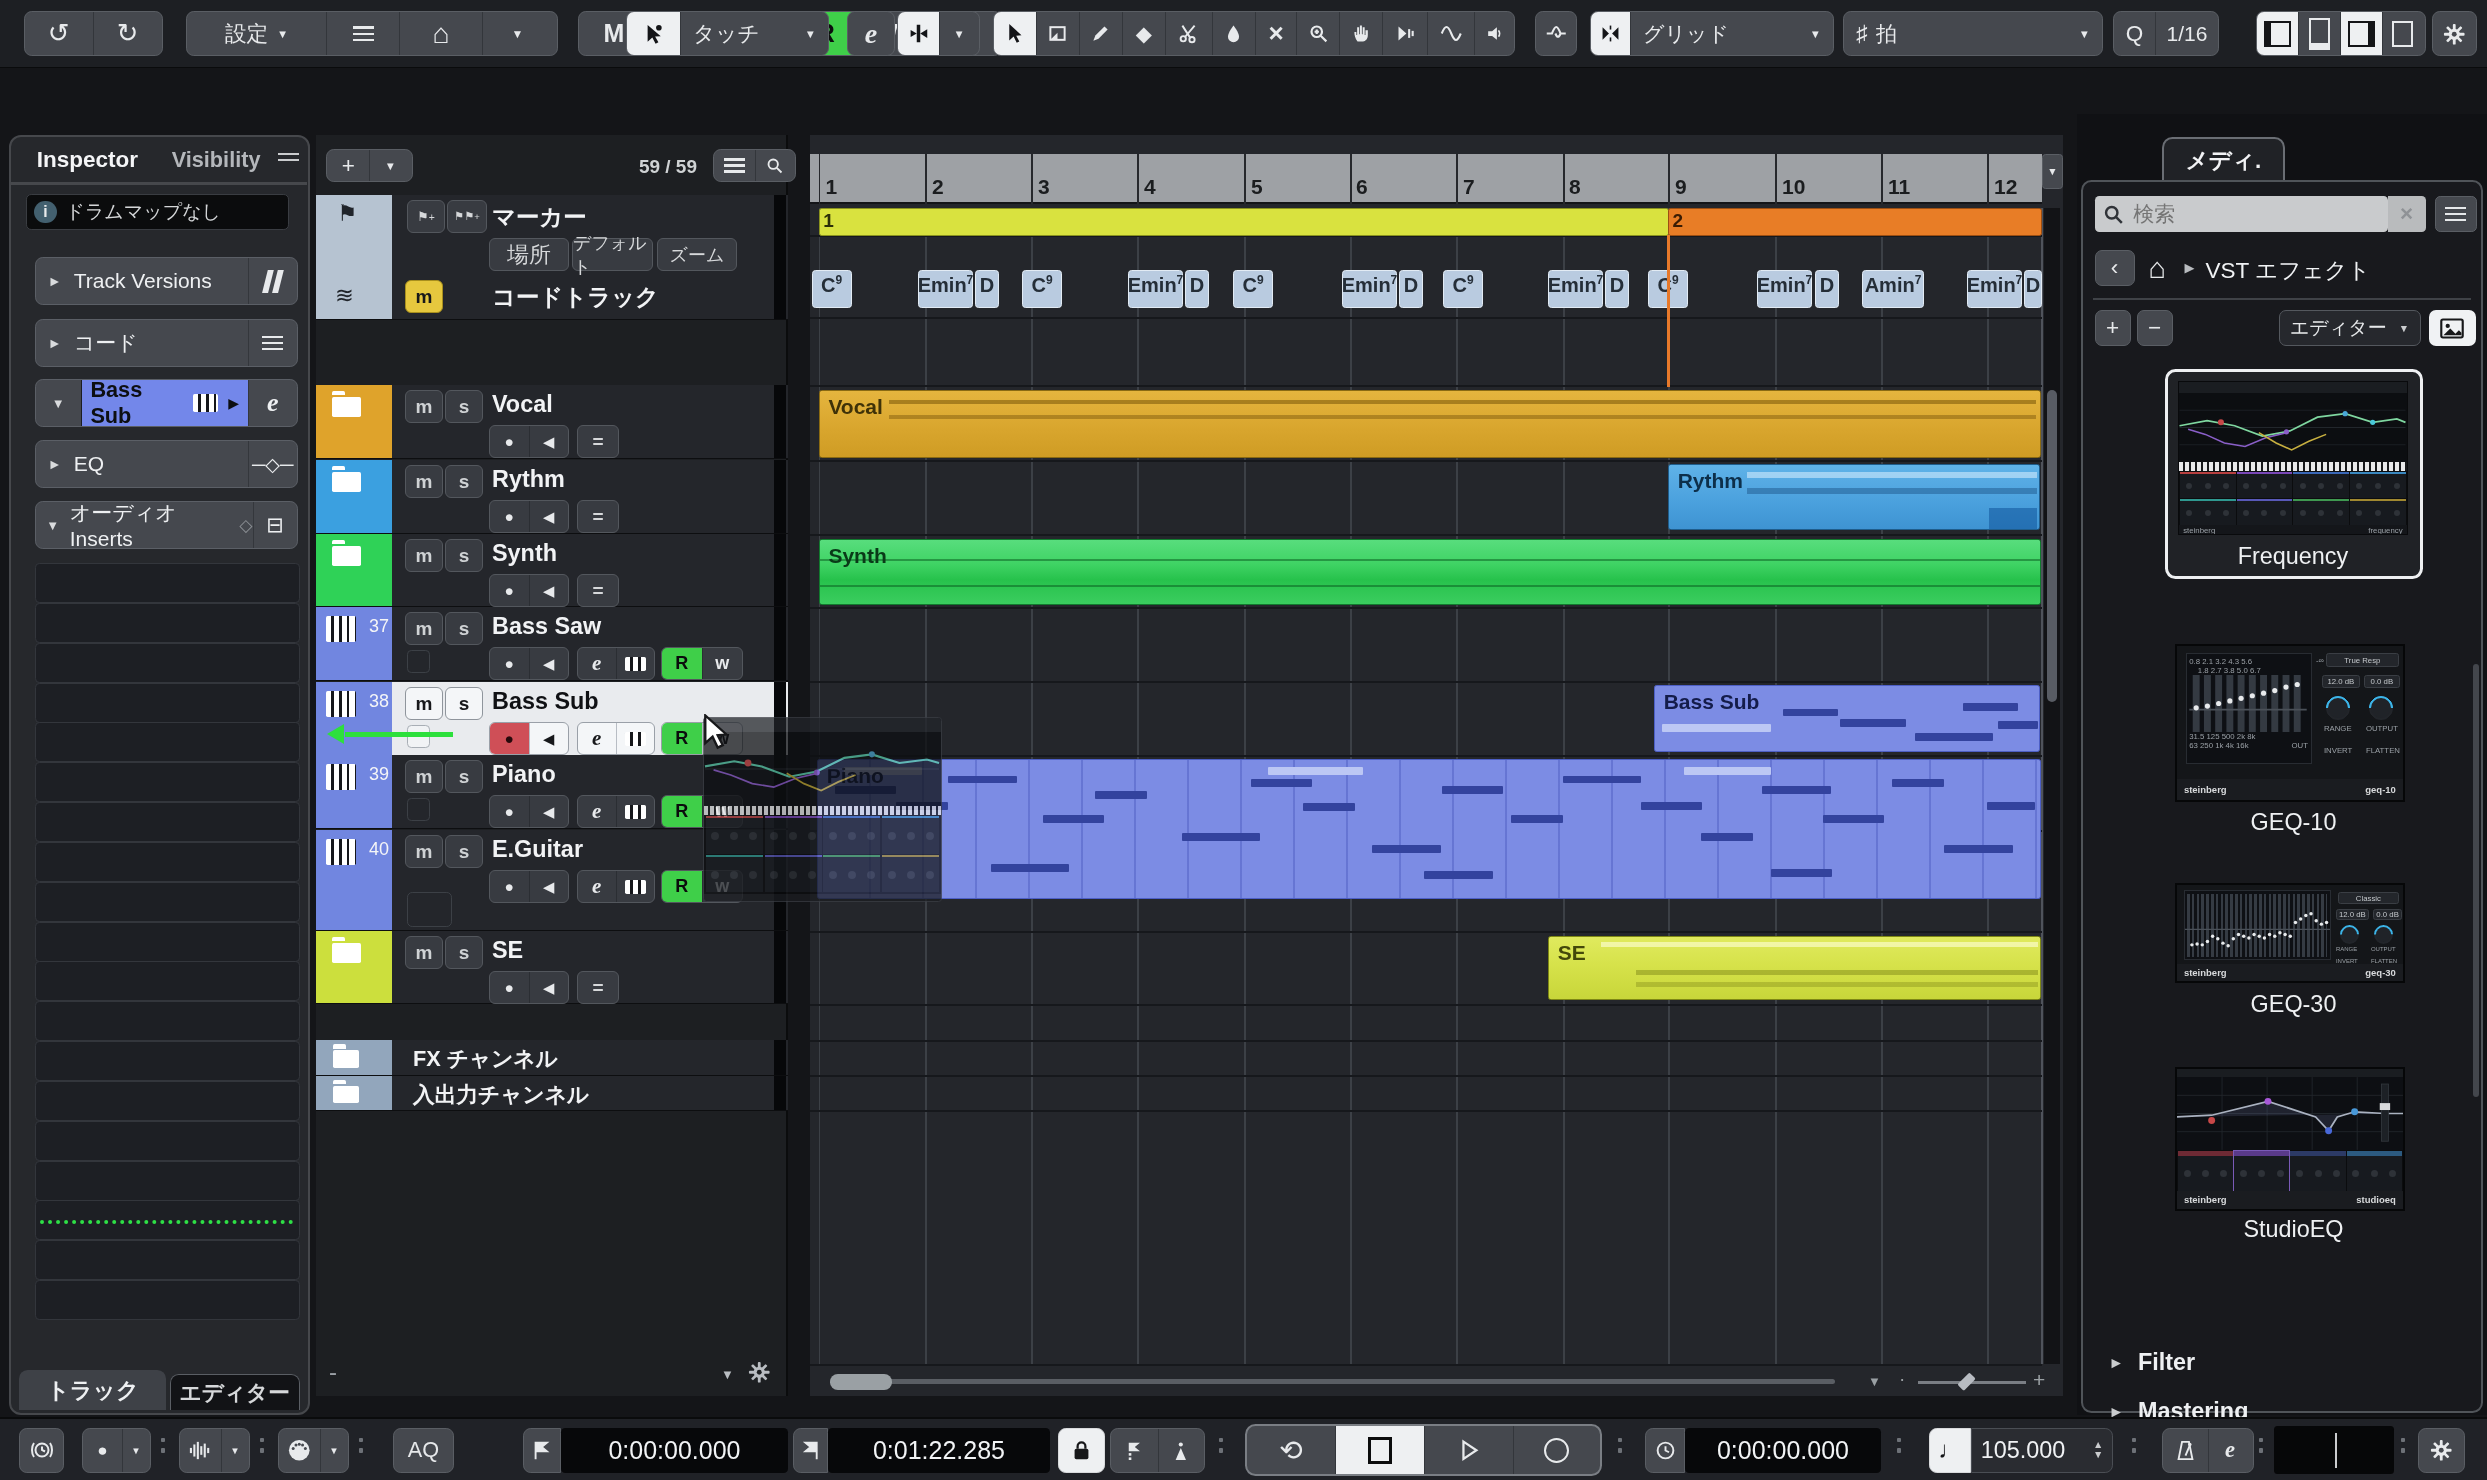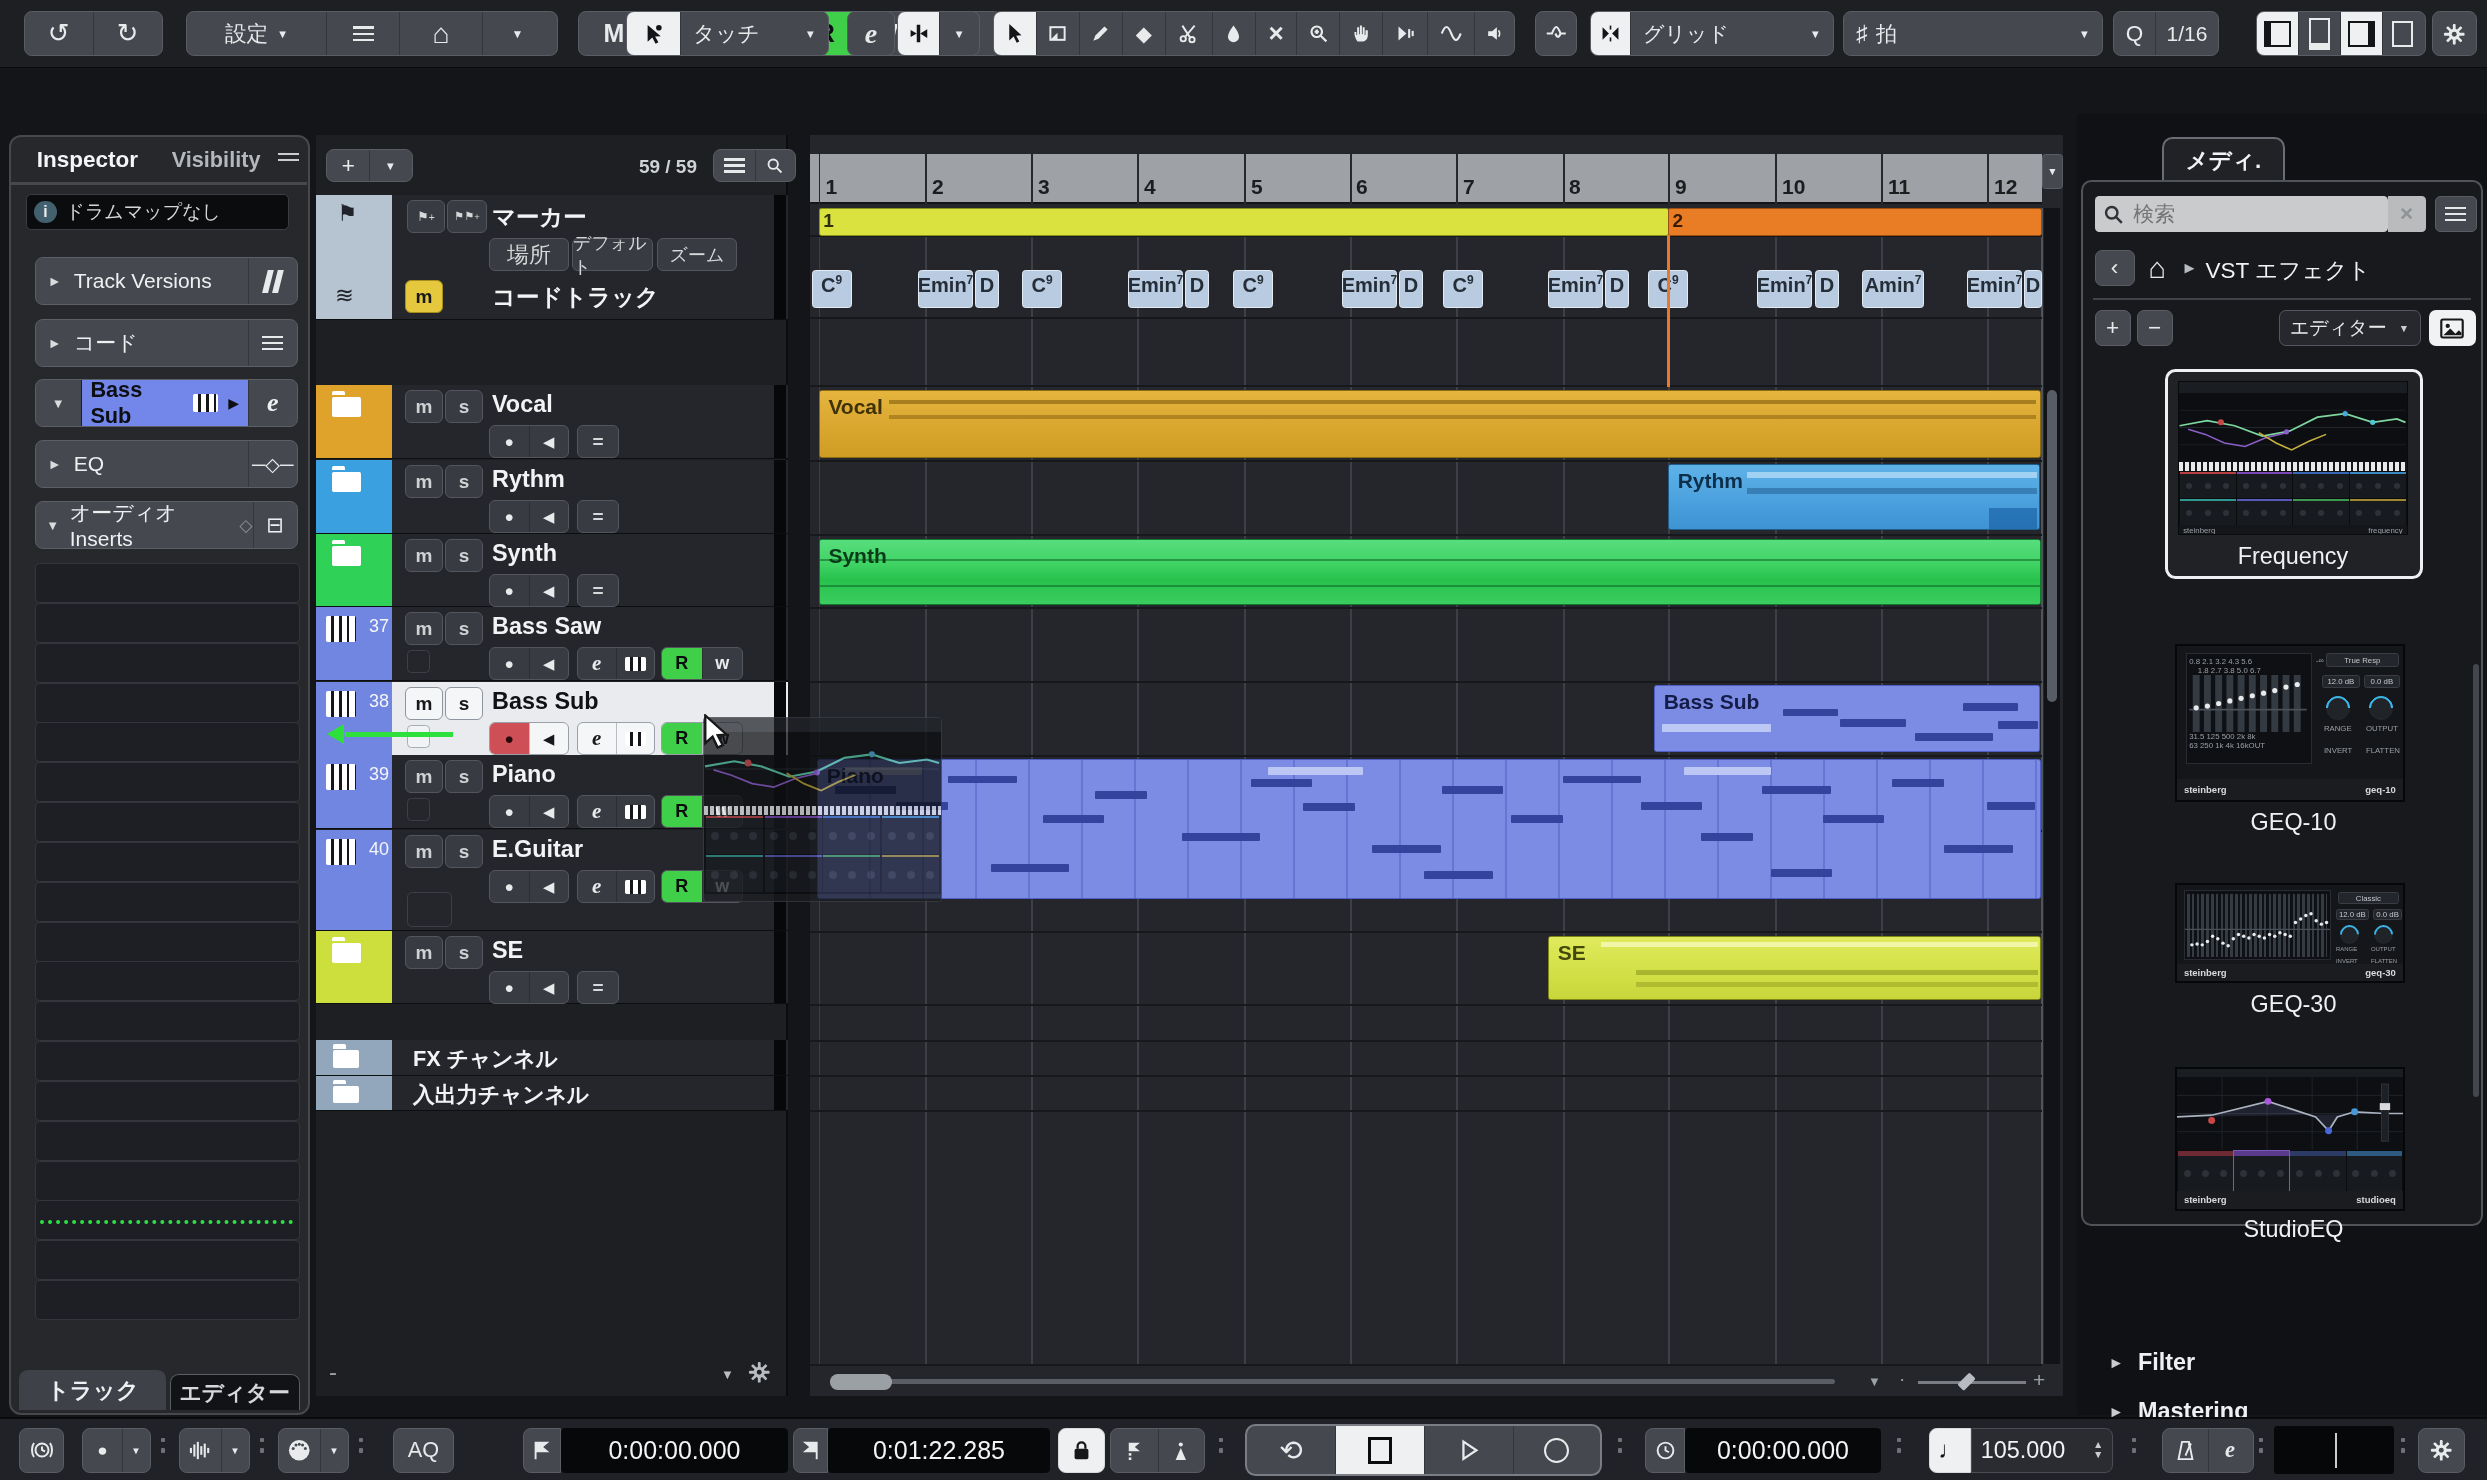--- a/index.html
+++ b/index.html
@@ -863,21 +863,21 @@
   </div>
 
   <div class="abs" style="left:2077px;top:114px;width:410px;height:1301px;background:#101114">
     <span class="rtab" style="left:21px">VSTi</span>
     <div class="abs" style="left:85px;top:22.5px;width:123px;height:45px;background:#202226;border:2.6px solid #6a6e74;border-bottom:none;border-radius:10.4px 10.4px 0 0;display:flex;align-items:center;justify-content:center">
         <span style="font-size:22.5px;font-weight:bold;color:#f2f3f5">メディ.</span>
       </div>
     <span class="rtab" style="left:232px">CR</span>
     <span class="rtab" style="left:300px">メータ.</span>
 
-    <div class="abs" style="left:3.5px;top:66px;width:402px;height:1046px;background:#18191d;border:2.6px solid #505459;border-radius:10.4px">
+    <div class="abs" style="left:3.5px;top:66px;width:402px;height:1233px;background:#18191d;border:2.6px solid #505459;border-radius:10.4px">
 
       <div class="abs flex" style="left:12px;top:14px;width:293px;height:36px;background:#c9cbcd;border-radius:4.3px;padding-left:8.7px;gap:7px">
         <svg width="21" height="21" viewBox="0 0 24 24" stroke="#303338" stroke-width="2.8" fill="none">
             <circle cx="10" cy="10" r="6.5"></circle>
             <path d="M15 15 L21.5 21.5"></path>
           </svg>
         <input style="border: none; background: transparent; outline: none; font-size: 21px; color: rgb(58, 62, 67); width: 217px; font-family: &quot;Liberation Sans&quot;, sans-serif;" placeholder="検索">
       </div>
       <div class="abs" style="left:305px;top:14px;width:38px;height:36px;background:#b9bbbd;border-radius:0 4.3px 4.3px 0;display:flex;align-items:center;justify-content:center;color:#8f9296;font-size:22.5px;font-weight:bold">×</div>
       <div class="btn abs" style="left:352px;top:14px;width:42px;height:36px;border-radius:5.2px">
@@ -1002,21 +1002,21 @@
                   <circle cx="47" cy="30" r="3"></circle>
                   <circle cx="60" cy="27" r="3"></circle>
                   <circle cx="73" cy="24" r="3"></circle>
                   <circle cx="86" cy="21" r="3"></circle>
                   <circle cx="99" cy="18" r="3"></circle>
                   <circle cx="112" cy="14" r="3"></circle>
                   <circle cx="125" cy="11" r="3"></circle>
                 </g>
             </svg>
             <div class="t8">31.5  125  500  2k  8k</div>
-            <div style="display:flex;">
+            <div style="display:flex;justify-content:space-between">
                 <span class="t8">63  250  1k  4k  16k</span>
                 <span class="t8">OUT</span>
               </div>
           </div>
           <span class="t8 abs" style="left:139px;top:10.4px">-∞</span>
           <div class="pill abs" style="left:149px;top:7px;width:73px;height:14px">
               <span>True Resp</span>
             </div>
           <div class="pill abs" style="left:145px;top:29.4px;width:38px;height:13px">
               <span>12.0 dB</span>

